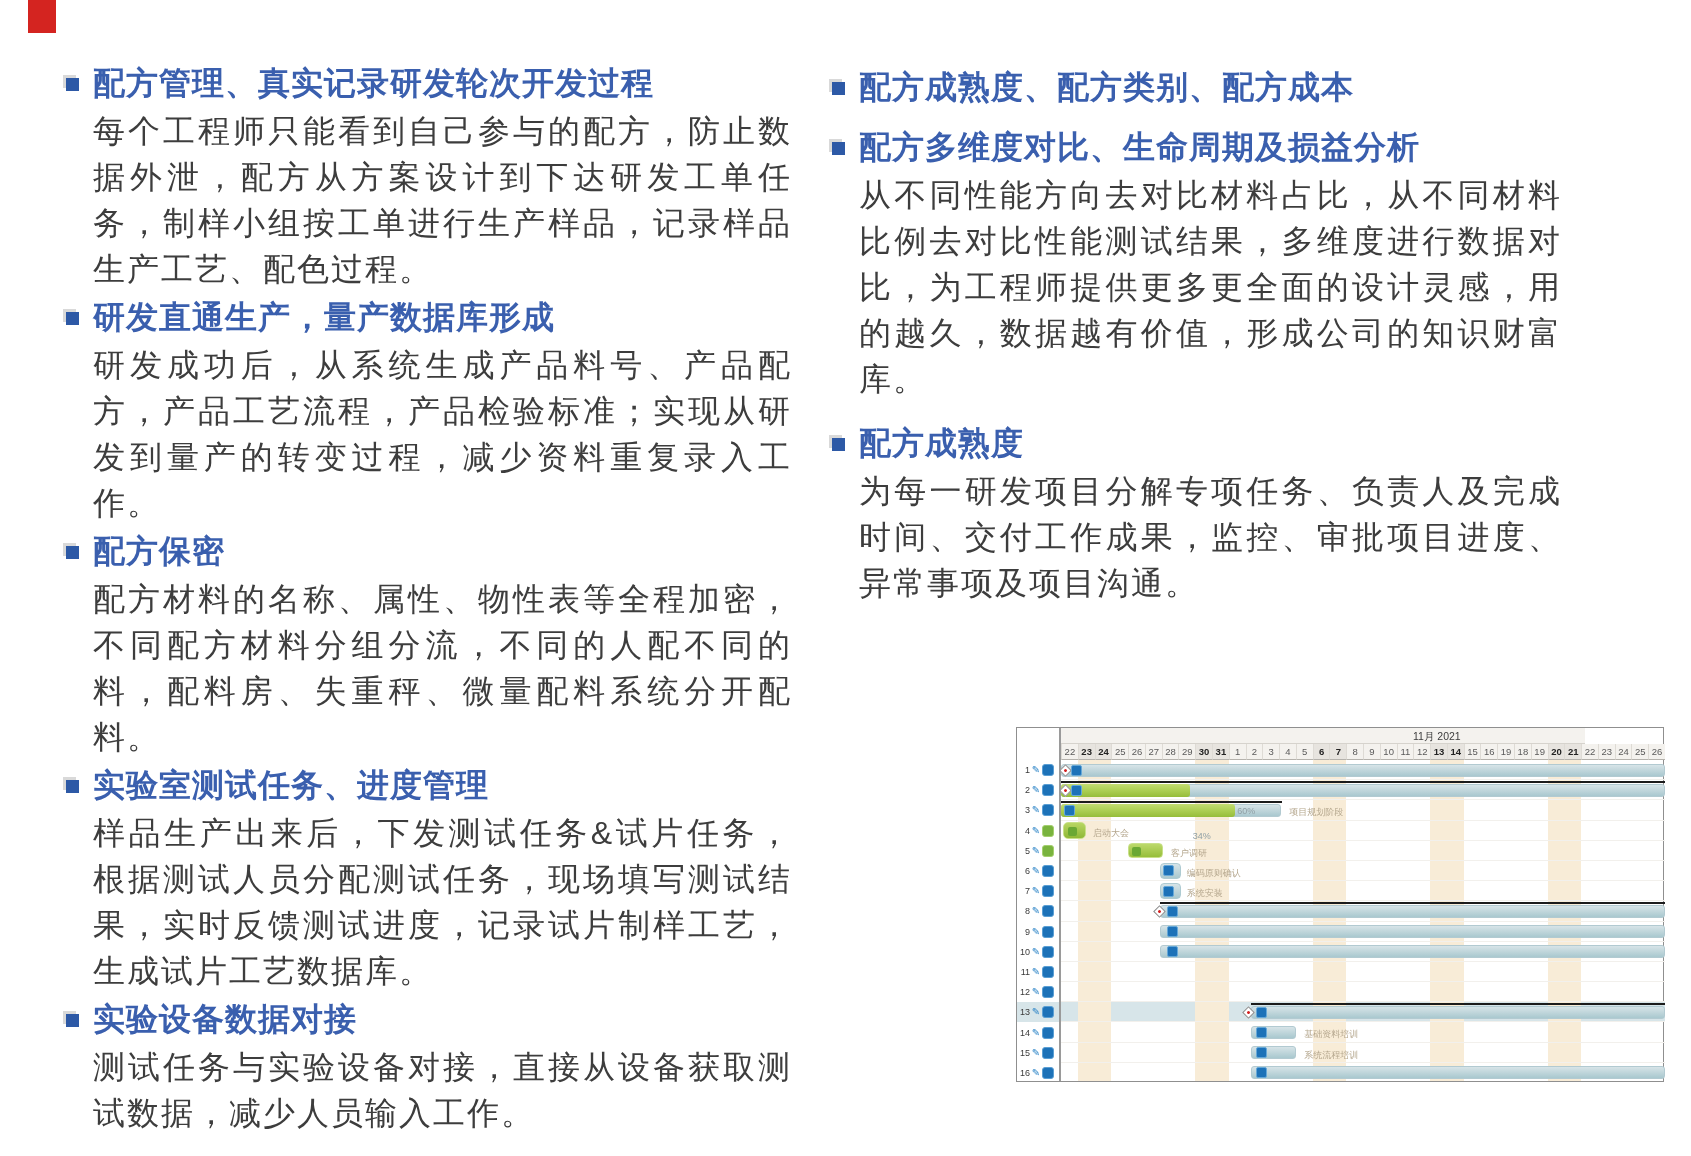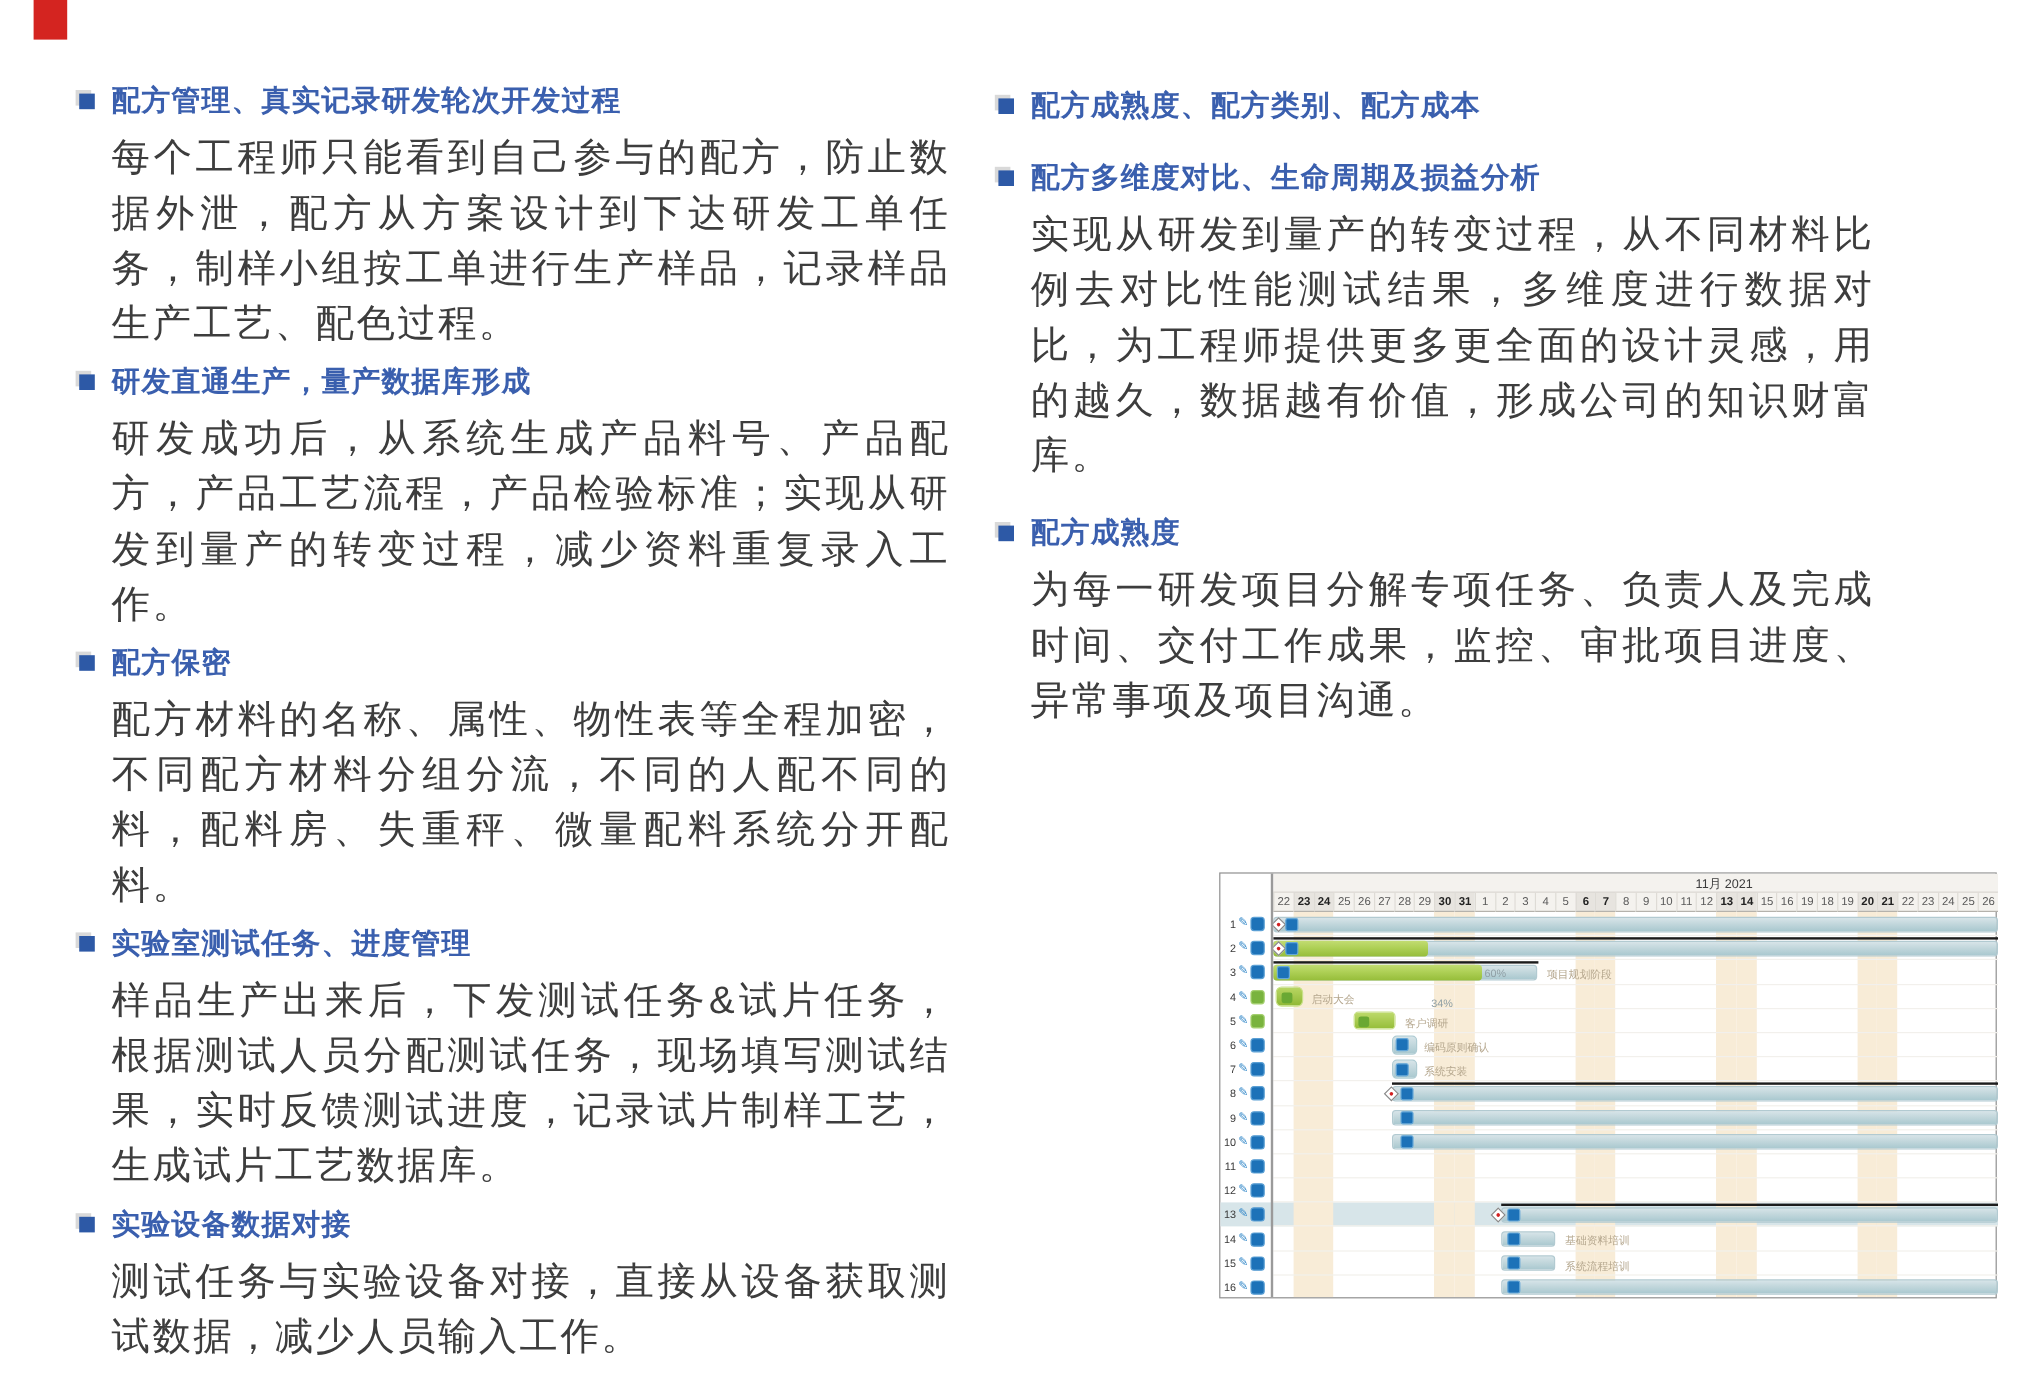--- a/index.html
+++ b/index.html
@@ -8,37 +8,37 @@
   .corner-mark{position:absolute;left:28px;top:0;width:28px;height:33px;background:#d42420;}
   .col{position:absolute;}
   .col-left{left:66px;top:66px;width:726px;}
   .col-right{left:832px;top:70px;width:730px;}
   .sec{margin:0;}
   .col-left .sec + .sec{margin-top:8px;}
   .col-right .sec + .sec{margin-top:24px;}
   .sec-head{display:flex;align-items:center;height:36px;}
   .bullet{flex:0 0 13px;width:13px;height:13px;background:#2d59a6;margin-right:14px;
           box-shadow:-3px -3px 0 0 #d9d9d9;}
-  .sec-title{margin:0;font-size:24px;font-weight:bold;color:#3a5fae;letter-spacing:1px;
+  .sec-title{margin:0;font-size:32px;font-weight:bold;color:#3a5fae;letter-spacing:1px;
              white-space:nowrap;}
   .sec-body{margin:6px 0 0 27px;font-size:32px;color:#3d3d3d;line-height:46px;
             letter-spacing:2px;text-align:justify;}
   
   .gantt{position:absolute;left:1016px;top:727px;width:648px;height:355px;background:#ffffff;
          border:1px solid #8f8f8f;box-sizing:border-box;font-family:"Liberation Sans",sans-serif;}
   .g-divider{position:absolute;left:42px;top:0;bottom:0;width:2px;background:#9a9a9a;z-index:6;}
   .g-gutter{position:absolute;left:0;top:0;width:42px;height:100%;z-index:5;}
   .g-gutter-row{position:absolute;left:0;width:42px;display:flex;align-items:center;}
   .g-num{width:13px;font-size:9px;color:#3a3a3a;text-align:right;}
   .g-pencil{width:12px;font-size:10px;color:#2f86c8;text-align:center;line-height:10px;}
   .g-marker{width:12px;height:12px;border-radius:3px;}
   .g-marker.blue{background:#1d72b8;border:1px solid #5a9fd4;box-sizing:border-box;}
   .g-marker.green{background:#79b33e;border:1px solid #a4cf6e;box-sizing:border-box;}
   .g-timeline{position:absolute;left:44px;top:0;width:604px;height:100%;overflow:hidden;}
-  .g-month{position:absolute;left:0;top:0;width:629px;height:16px;background:#f4f2ee;
+  .g-month{position:absolute;left:0;top:0;width:524px;height:16px;background:#f4f2ee;
            border-bottom:1px solid #d6d3cd;box-sizing:border-box;}
   .g-month-label{position:absolute;left:352px;top:2px;font-size:10.5px;color:#3c3c3c;}
   .g-daycell{position:absolute;top:16px;height:16px;line-height:16px;text-align:center;
              font-size:9.5px;color:#5a5a5a;background:#f4f2ee;border-left:1px solid #dedbd5;
              box-sizing:border-box;border-bottom:1px solid #b5b2ac;}
   .g-daycell.we{background:#e7e4df;color:#222;font-weight:bold;}
   .g-stripe{position:absolute;top:32px;bottom:0;background:#f8ecd7;z-index:0;}
   .g-rowsep{position:absolute;left:0;width:604px;height:1px;background:#f2f0ec;z-index:0;}
   .g-hl{position:absolute;left:0;width:648px;background:#d7e5e9;z-index:0;}
   .g-bar{position:absolute;height:13px;border-radius:3px;z-index:2;box-sizing:border-box;
@@ -115,21 +115,21 @@
       <div class="sec-head">
         <span class="bullet"></span>
         <h2 class="sec-title">配方成熟度、配方类别、配方成本</h2>
       </div>
     </div>
     <div class="sec">
       <div class="sec-head">
         <span class="bullet"></span>
         <h2 class="sec-title">配方多维度对比、生命周期及损益分析</h2>
       </div>
-      <p class="sec-body">实现从研发到量产的转变过程，从不同材料比例去对比性能测试结果，多维度进行数据对比，为工程师提供更多更全面的设计灵感，用的越久，数据越有价值，形成公司的知识财富库。</p>
+      <p class="sec-body">从不同性能方向去对比材料占比，从不同材料比例去对比性能测试结果，多维度进行数据对比，为工程师提供更多更全面的设计灵感，用的越久，数据越有价值，形成公司的知识财富库。</p>
     </div>
     <div class="sec">
       <div class="sec-head">
         <span class="bullet"></span>
         <h2 class="sec-title">配方成熟度</h2>
       </div>
       <p class="sec-body">为每一研发项目分解专项任务、负责人及完成时间、交付工作成果，监控、审批项目进度、异常事项及项目沟通。</p>
     </div>
   </div>
 

